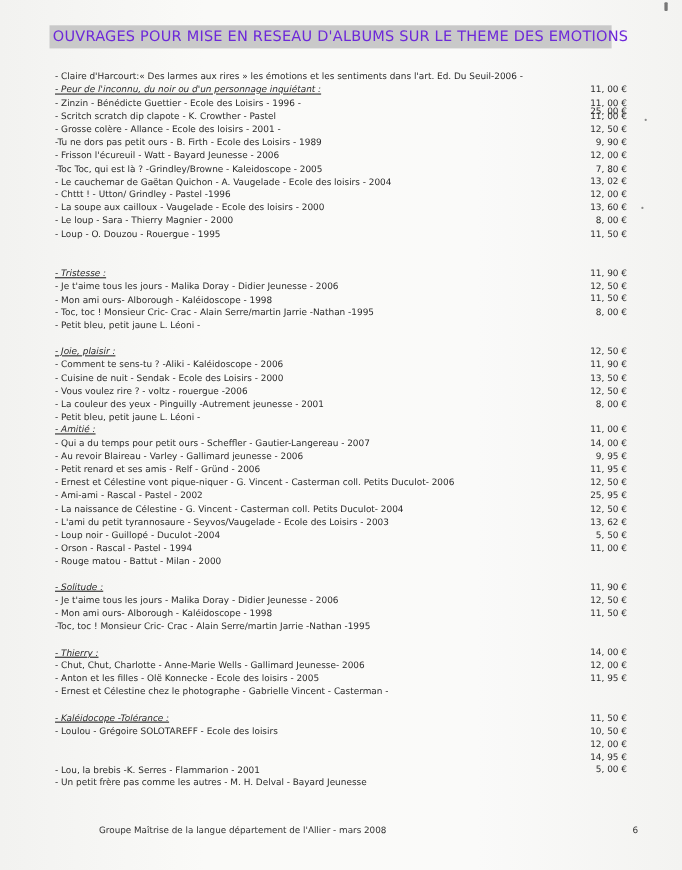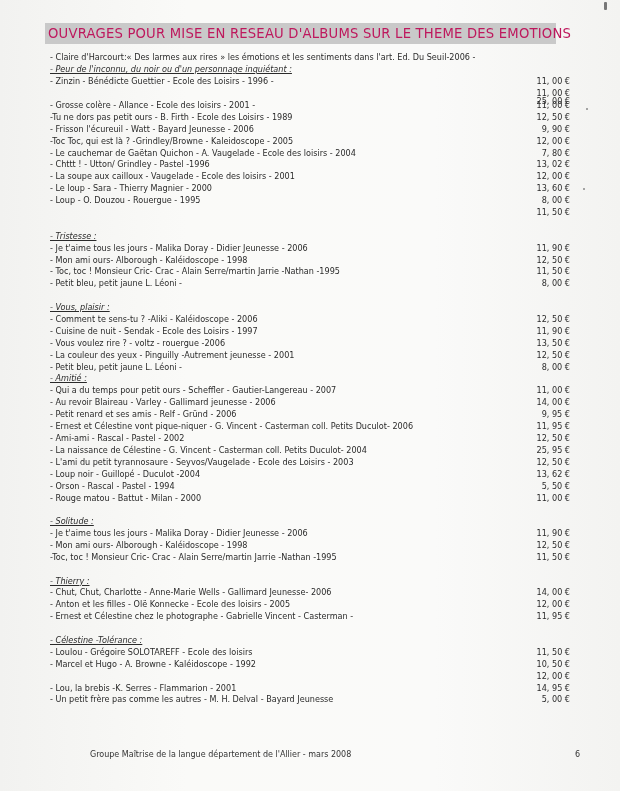--- a/index.html
+++ b/index.html
@@ -12,32 +12,32 @@
       overflow: hidden;
     }
     .page {
       position: absolute; left: 0; top: 0; width: 620px; height: 791px;
       background: linear-gradient(90deg, #f2f2f0 0%, #fafaf8 30%, #fafaf9 70%, #f3f3f1 100%);
     }
     .title {
       position: absolute; left: 45px; top: 23px; width: 508px; height: 21px;
       background: #c9c9c9;
       font-size: 13.2px; letter-spacing: 0.2px;
-      line-height: 21px; padding-left: 3px; color: #be185d;
+      line-height: 21px; padding-left: 3px; color: #6d28d9;
       white-space: nowrap;
     }
     .content {
       position: absolute; left: 50px; top: 52px; width: 520px;
       font-size: 8.1px;
     }
     .row {
       position: relative; height: 11.95px; line-height: 11.95px;
       white-space: nowrap;
     }
-    .row .txt { position: absolute; left: 0; }
+    .row .txt { position: absolute; left: 0; margin-top: 12px; }
     .row .price {
       position: absolute; right: 0; width: 80px; text-align: right;
     }
     .row.intro .price { right: 0; margin-top: 44px; }
     .heading .txt { text-decoration: underline; font-style: italic; }
     .gap { height: 11.5px; }
     .footer {
       position: absolute; top: 750px; left: 90px; width: 490px;
       font-size: 8px; color: #333;
     }
@@ -62,20 +62,21 @@
     </div>
 
     <div class="row heading">
         <span class="txt">- Peur de l'inconnu, du noir ou d'un personnage inquiétant :</span>
       </div>
     <div class="row">
         <span class="txt">- Zinzin - Bénédicte Guettier - Ecole des Loisirs - 1996 -</span>
         <span class="price">11, 00 €</span>
       </div>
     <div class="row">
+        <span class="txt">- Scritch scratch dip clapote - K. Crowther - Pastel</span>
         <span class="price">11, 00 €</span>
       </div>
     <div class="row">
         <span class="txt">- Grosse colère - Allance - Ecole des loisirs - 2001 -</span>
         <span class="price">11, 00 €</span>
       </div>
     <div class="row">
         <span class="txt">-Tu ne dors pas petit ours - B. Firth - Ecole des Loisirs - 1989</span>
         <span class="price">12, 50 €</span>
       </div>
@@ -89,21 +90,21 @@
       </div>
     <div class="row">
         <span class="txt">- Le cauchemar de Gaëtan Quichon - A. Vaugelade -  Ecole des loisirs - 2004</span>
         <span class="price">7, 80 €</span>
       </div>
     <div class="row">
         <span class="txt">- Chttt ! - Utton/ Grindley - Pastel -1996</span>
         <span class="price">13, 02 €</span>
       </div>
     <div class="row">
-        <span class="txt">- La soupe aux cailloux - Vaugelade - Ecole des loisirs - 2001</span>
+        <span class="txt">- La soupe aux cailloux - Vaugelade - Ecole des loisirs - 2000</span>
         <span class="price">12, 00 €</span>
       </div>
     <div class="row">
         <span class="txt">- Le loup - Sara - Thierry Magnier - 2000</span>
         <span class="price">13, 60 €</span>
       </div>
     <div class="row">
         <span class="txt">- Loup - O. Douzou - Rouergue - 1995</span>
         <span class="price">8, 00 €</span>
       </div>
@@ -127,28 +128,28 @@
         <span class="txt">- Toc, toc ! Monsieur Cric- Crac - Alain Serre/martin Jarrie -Nathan -1995</span>
         <span class="price">11, 50 €</span>
       </div>
     <div class="row">
         <span class="txt">- Petit bleu, petit jaune L. Léoni -</span>
         <span class="price">8, 00 €</span>
       </div>
     <div class="gap"></div>
 
     <div class="row heading">
-        <span class="txt">- Vous, plaisir :</span>
+        <span class="txt">- Joie, plaisir :</span>
       </div>
     <div class="row">
         <span class="txt">- Comment te sens-tu ? -Aliki - Kaléidoscope - 2006</span>
         <span class="price">12, 50 €</span>
       </div>
     <div class="row">
-        <span class="txt">- Cuisine de nuit - Sendak - Ecole des Loisirs - 1997</span>
+        <span class="txt">- Cuisine de nuit - Sendak - Ecole des Loisirs - 2000</span>
         <span class="price">11, 90 €</span>
       </div>
     <div class="row">
         <span class="txt">- Vous voulez rire ? - voltz - rouergue -2006</span>
         <span class="price">13, 50 €</span>
       </div>
     <div class="row">
         <span class="txt">- La couleur des yeux - Pinguilly -Autrement jeunesse - 2001</span>
         <span class="price">12, 50 €</span>
       </div>
@@ -230,28 +231,27 @@
         <span class="txt">- Anton et les filles - Olë Konnecke - Ecole des loisirs - 2005</span>
         <span class="price">12, 00 €</span>
       </div>
     <div class="row">
         <span class="txt">- Ernest et Célestine chez le photographe - Gabrielle Vincent - Casterman -</span>
         <span class="price">11, 95 €</span>
       </div>
     <div class="gap"></div>
 
     <div class="row heading">
-        <span class="txt">- Célestine -Tolérance :</span>
+        <span class="txt">- Kaléidocope -Tolérance :</span>
       </div>
     <div class="row">
         <span class="txt">- Loulou  - Grégoire SOLOTAREFF - Ecole des loisirs</span>
         <span class="price">11, 50 €</span>
       </div>
     <div class="row">
-        <span class="txt">- Marcel et Hugo - A. Browne - Kaléidoscope - 1992</span>
         <span class="price">10, 50 €</span>
       </div>
     <div class="row">
         <span class="price">12, 00 €</span>
       </div>
     <div class="row">
         <span class="txt">- Lou, la brebis -K. Serres - Flammarion - 2001</span>
         <span class="price">14, 95 €</span>
       </div>
     <div class="row">

